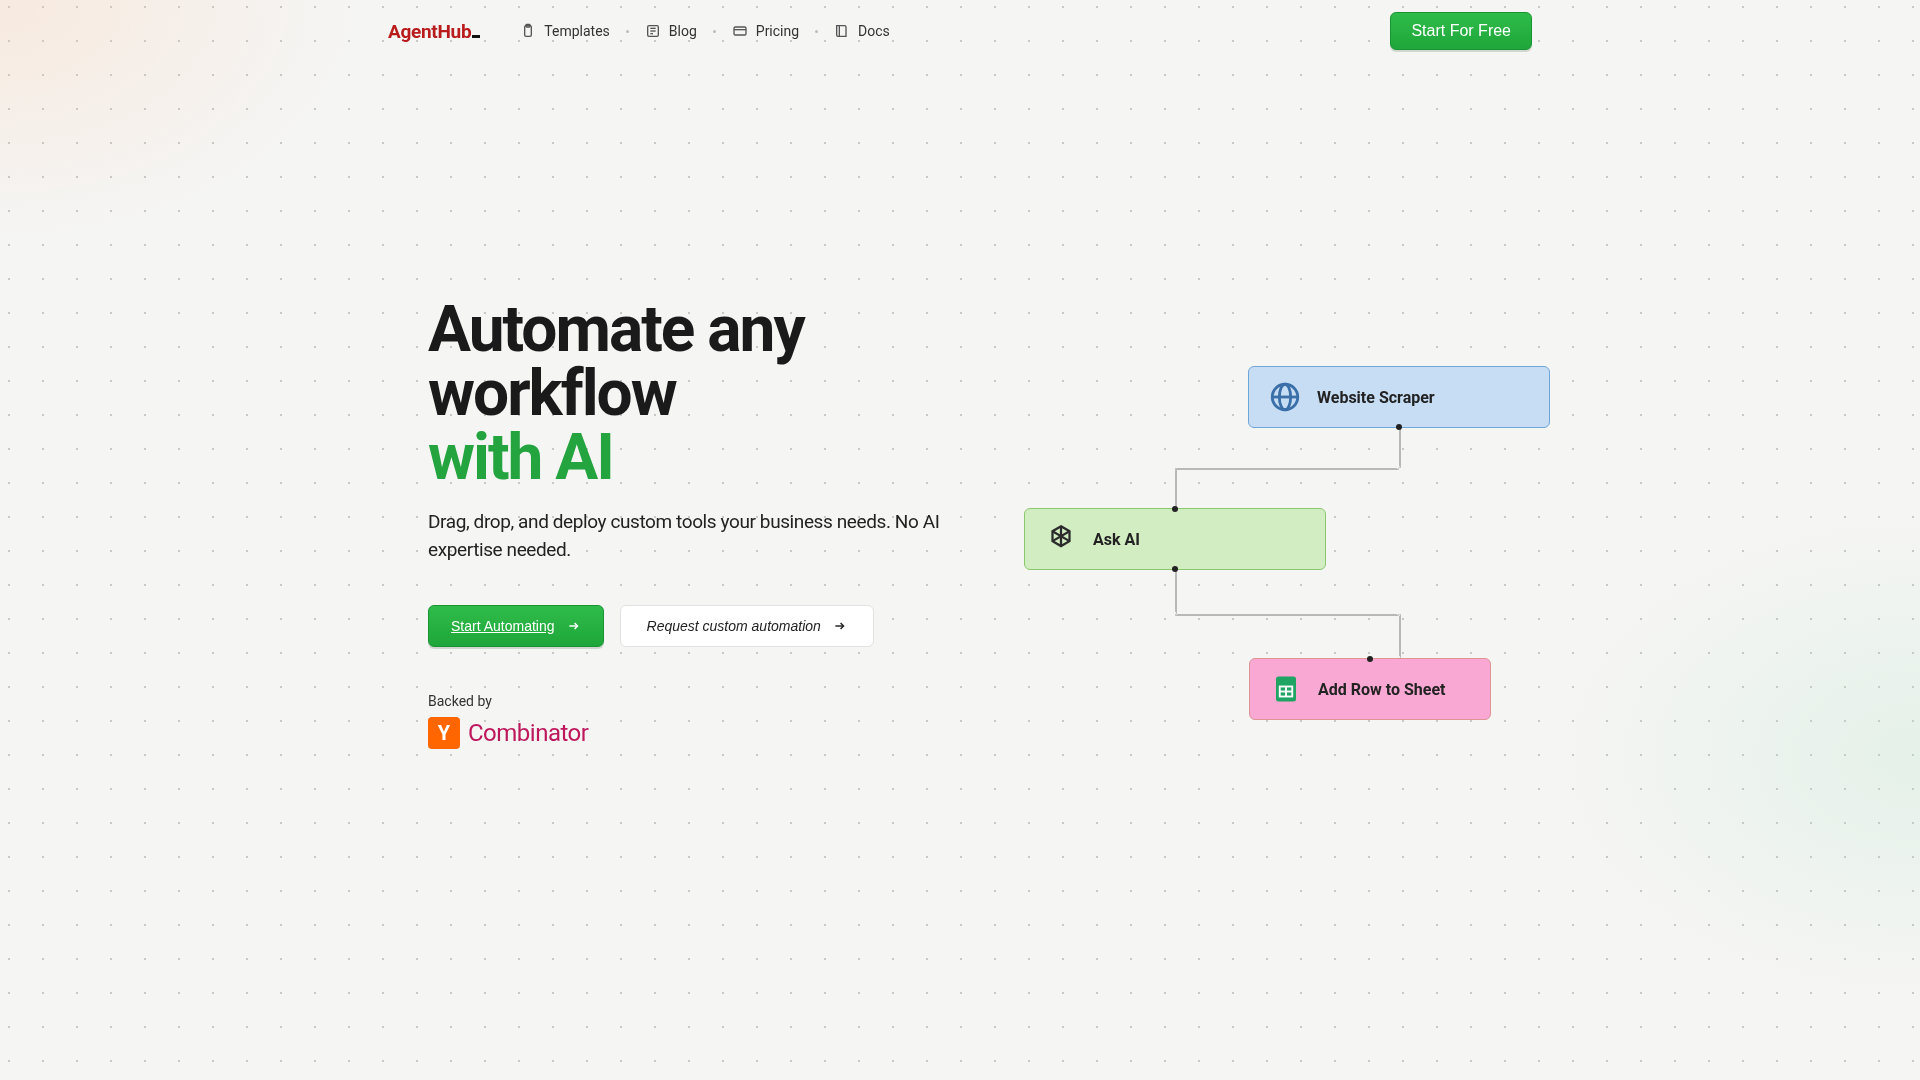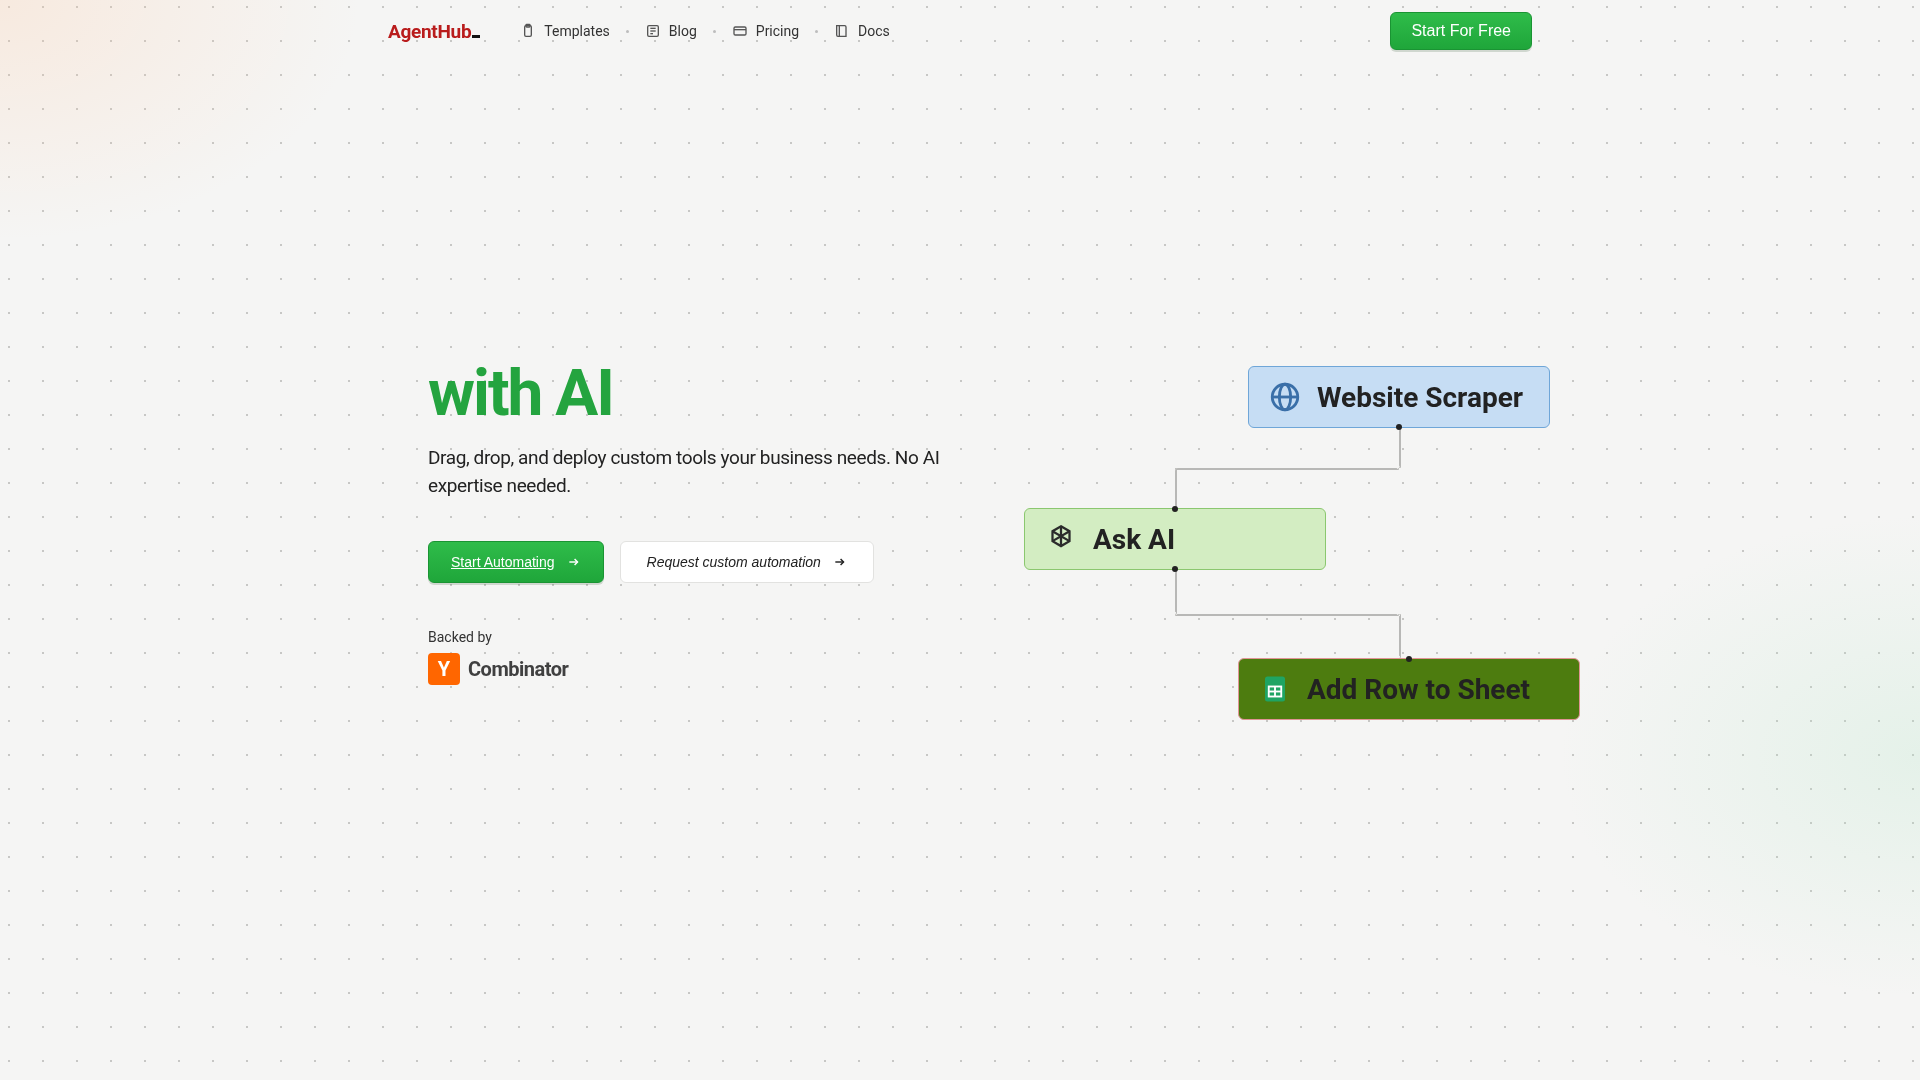--- a/index.html
+++ b/index.html
@@ -155,52 +155,52 @@
       height: 32px;
       background: #ff6600;
       border-radius: 4px;
       color: #fff;
       font-weight: 700;
       font-size: 20px;
       display: flex;
       align-items: center;
       justify-content: center;
     }
-    .yc-text { font-size: 20px; font-weight: 700; color: #404040; letter-spacing: -0.5px; }
+    .yc-text { font-size: 24px; font-weight: 400; color: #be185d; letter-spacing: -0.5px; }
 
     
     .flow {
       position: absolute;
       left: 1020px;
       top: 366px;
       width: 560px;
       height: 370px;
     }
     .node {
       position: absolute;
       display: flex;
       align-items: center;
       gap: 14px;
       padding: 12px 18px;
       border-radius: 6px;
       font-weight: 700;
-      font-size: 28px;
+      font-size: 16px;
       color: #222;
     }
     .node .dot {
       position: absolute;
       width: 6px; height: 6px; background:#222; border-radius:50%;
       left: 50%; transform: translateX(-50%);
     }
     .node .dot.bottom { bottom: -3px; }
     .node .dot.top { top: -3px; }
 
     .node-blue   { left:228px; top:0;   width:302px; background:#c6ddf4; border:1.5px solid #6fa6d8; }
     .node-green  { left:  4px; top:142px; width:302px; background:#d3edc2; border:1.5px solid #8bc76f; }
-    .node-red    { left:218px; top:292px; width:342px; background:#4d7c0f; border:1.5px solid #e09494; }
+    .node-red    { left:229px; top:292px; width:242px; background:#f9a8d4; border:1.5px solid #e09494; }
 
     .node-icon { width:36px; height:36px; display:flex; align-items:center; justify-content:center; }
 
     .connector {
       position: absolute;
       border: 2.5px dashed #b8b8b6;
       border-radius: 2px;
     }
     
     .c1a { left:379px; top:62px;  width:0;   height:40px; border-right:none; border-top:none; border-bottom:none; }
@@ -256,21 +256,21 @@
           <line x1="8" y1="4" x2="8" y2="20"></line>
         </svg>
       <span>Docs</span>
     </div>
   </div>
   <button class="cta">Start For Free</button>
 </div>
 
 <div class="hero">
   <h1>
-    <br>
+    <span>Automate any workflow</span><br>
     <span class="accent">with AI</span>
   </h1>
   <p class="sub">Drag, drop, and deploy custom tools your business needs. No AI expertise needed.</p>
 
   <div class="hero-buttons">
     <button class="btn-primary">
       <span>Start Automating</span>
       <svg class="arrow" viewBox="0 0 24 24" fill="none" stroke="currentColor" stroke-width="2.5">
           <line x1="4" y1="12" x2="18" y2="12"></line>
           <polyline points="13 7 18 12 13 17"></polyline>

